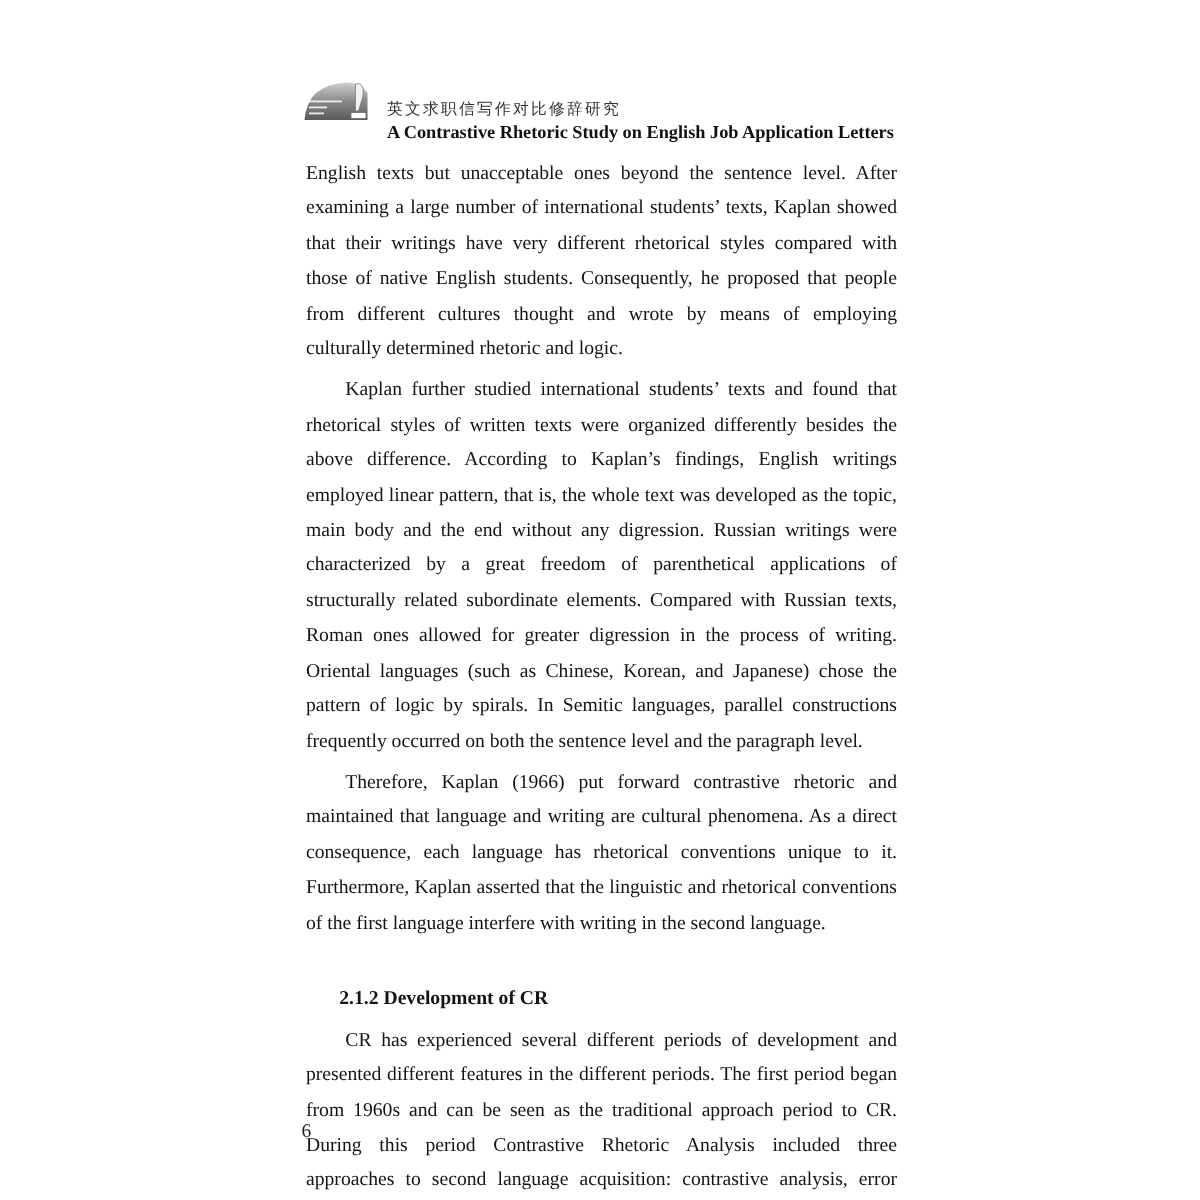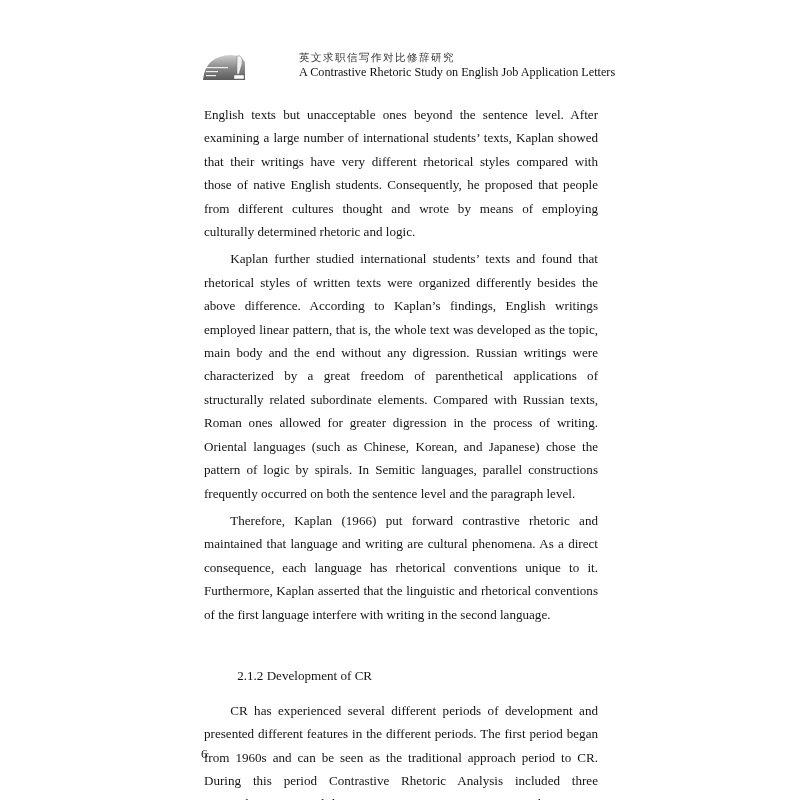--- a/index.html
+++ b/index.html
@@ -1,27 +1,27 @@
 <!DOCTYPE html>
 <html><head>
   <meta charset="utf-8">
   <style>
     html, body { margin: 0; padding: 0; background: #ffffff; }
     body { width: 800px; height: 800px; position: relative; overflow: hidden; }
     .page-header { position: absolute; left: 201px; top: 50px; height: 36px; width: 420px; }
     .logo { position: absolute; left: 0; top: 2px; width: 50px; height: 30px; }
-    .header-text { position: absolute; left: 57px; top: 0; margin-left: 41px; }
+    .header-text { position: absolute; left: 57px; top: 16px; }
     .header-cn { font-family: "DejaVu Serif", serif; font-size: 10.5px; color: #333; letter-spacing: 1.5px; line-height: 15px; }
-    .header-en { font-family: "Liberation Serif", serif; font-size: 12.2px; color: #111; line-height: 15px; }
+    .header-en { font-family: "Liberation Serif", serif; font-size: 12.2px; color: #111; line-height: 15px; font-weight: bold; }
     .body-text { position: absolute; left: 200px; top: 99px; width: 402px;
       font-family: "Liberation Serif", serif; font-size: 13.1px; color: #141414;
       line-height: 23.4px; text-align: justify; }
     .body-text p { margin: 4px; text-align: justify; }
     .body-text p.indent { text-indent: 2em; }
-    .section-heading { margin: 11px; font-weight: normal; padding-left: 2em; font-size: 13.1px; }
+    .section-heading { margin: 0; font-weight: bold; padding-left: 2em; font-size: 13.1px; }
     .spacer { height: 23.4px; }
     .page-number { position: absolute; left: 201px; top: 746px; font-family: "Liberation Serif", serif; font-size: 13px; color: #222; }
   </style>
 </head>
 <body>
 
 <div class="page-header">
   <svg class="logo" viewBox="0 0 50 30" width="50" height="30">
     <defs>
       <linearGradient id="g1" x1="0" y1="0" x2="0" y2="1">

